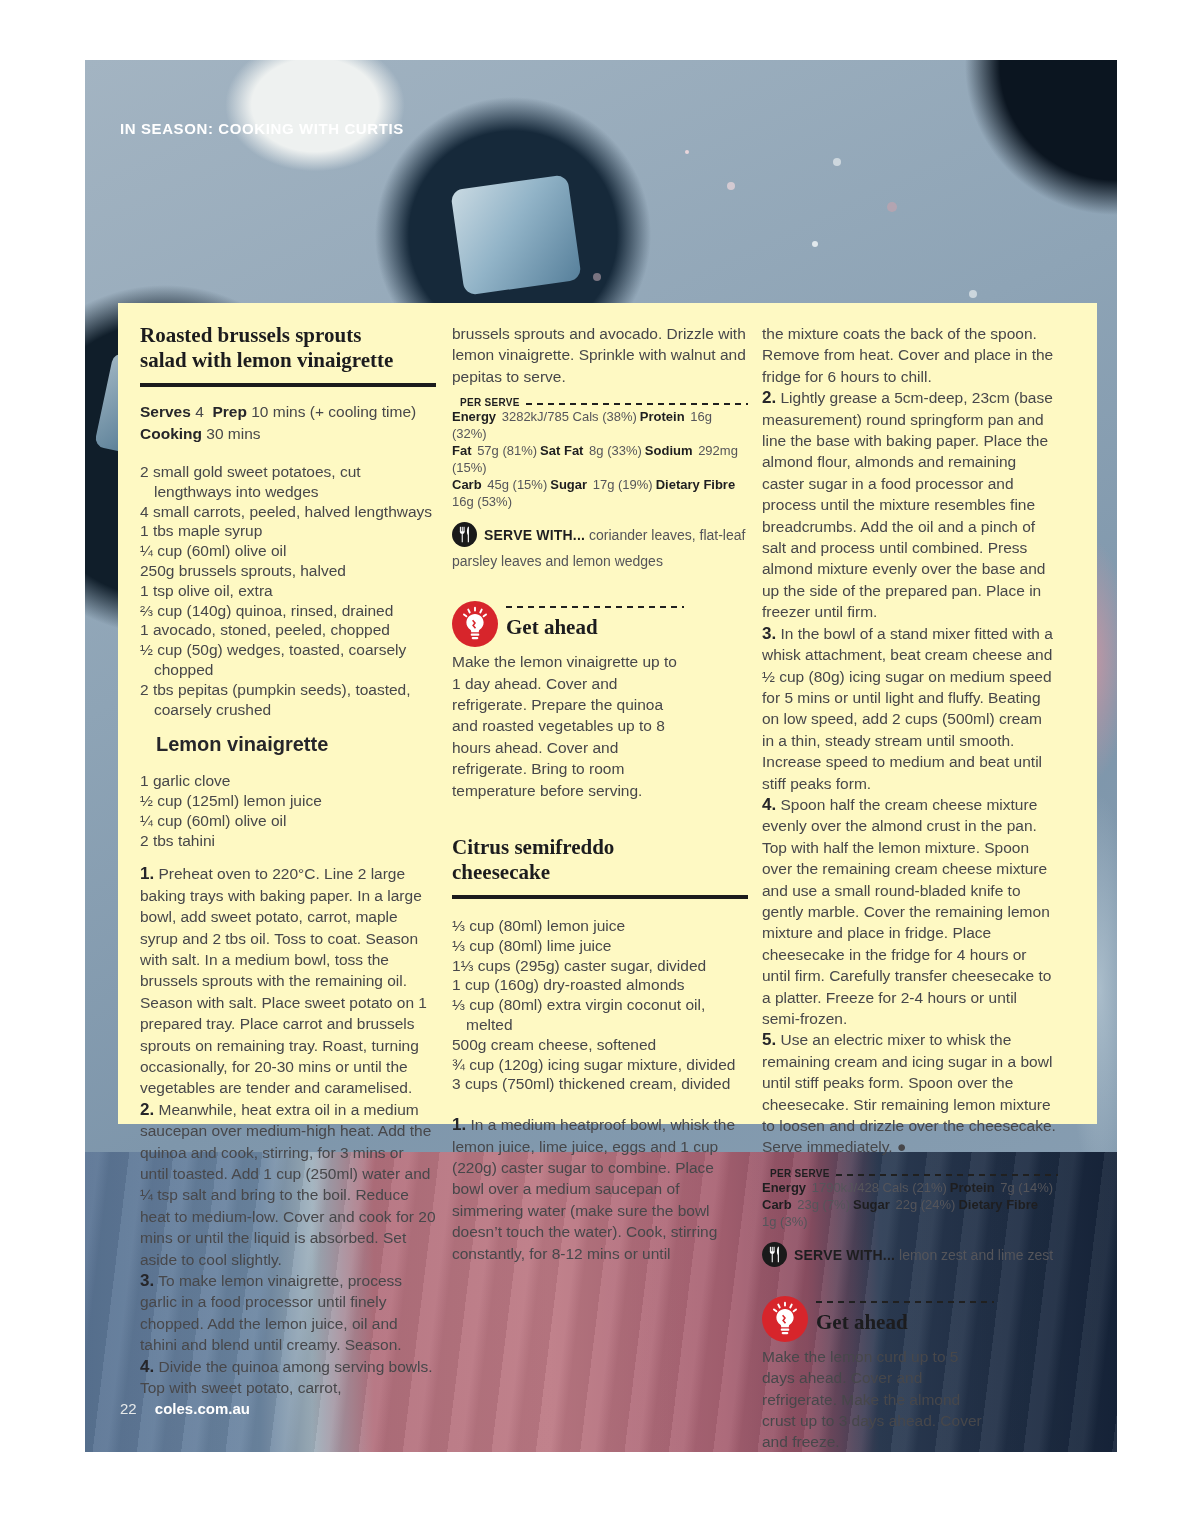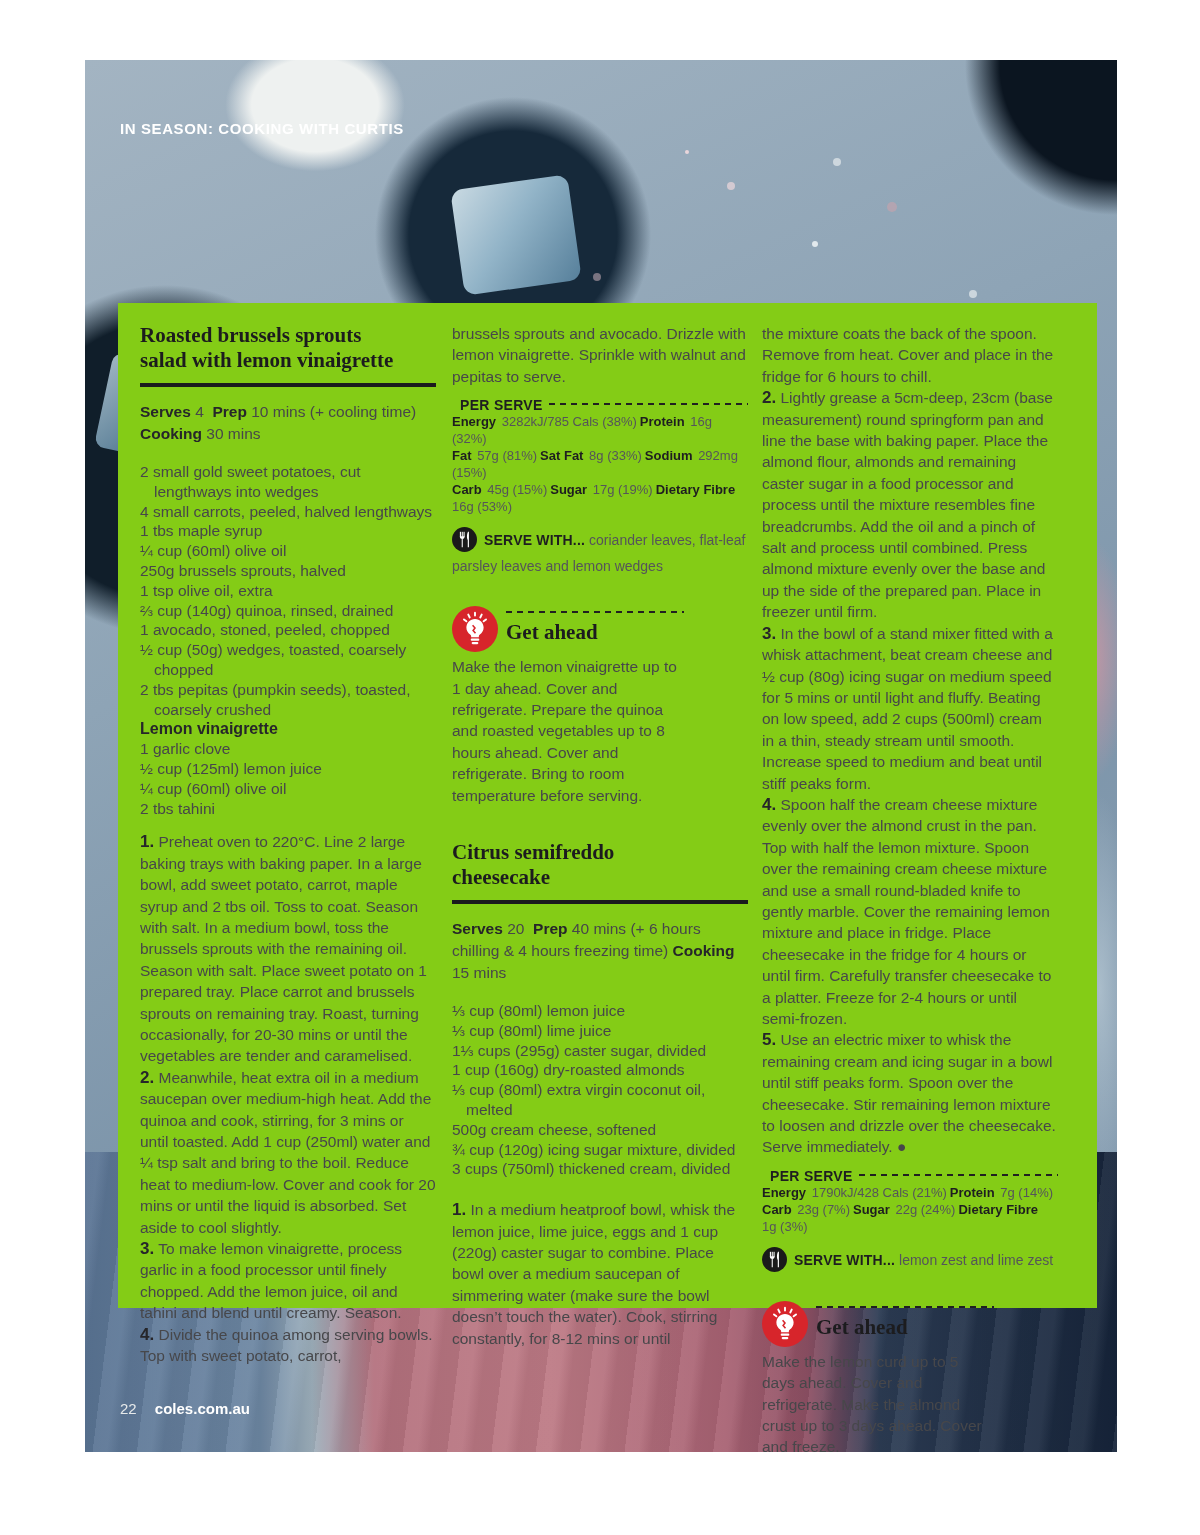--- a/index.html
+++ b/index.html
@@ -26,45 +26,45 @@
        box-shadow:44px 34px 0 2px rgba(232,212,218,.75), 128px 92px 0 1px rgba(240,244,246,.85),
                   205px 55px 0 3px rgba(205,162,172,.55), 286px 142px 0 2px rgba(236,241,243,.65),
                   -90px 125px 0 2px rgba(222,192,200,.5), 150px 10px 0 2px rgba(244,246,247,.6);}
   .fabric{position:absolute;left:0;bottom:0;width:100%;height:300px;
     background:
       repeating-linear-gradient(97deg, rgba(255,255,255,.06) 0 14px, rgba(0,0,0,.055) 26px 44px),
       linear-gradient(90deg,#5a7494 0%,#6d87a3 17%,#9fb1bd 22%,#b4717e 28%,#bd7a85 45%,
                       #a86273 62%,#8e5064 70%,#2c3c54 77%,#16243a 100%);}
 
   
-  .panel{position:absolute;left:118px;top:303px;width:979px;height:1005px;background:#84cc16;z-index:2;}
+  .panel{position:absolute;left:118px;top:303px;width:979px;height:821px;background:#fef9c3;z-index:2;}
   .col{position:absolute;top:20px;width:296px;color:#47474a;}
   .col1{left:22px}.col2{left:334px}.col3{left:644px}
 
   
   .kicker{position:absolute;left:120px;top:120px;z-index:3;color:#ffffff;
           font-size:15px;font-weight:bold;letter-spacing:.6px;}
   .title{margin:0;font-family:"Liberation Serif",serif;font-weight:bold;font-size:21px;
          line-height:25px;color:#1c1c1e;}
   .tline{display:block;}
   .rule{height:4px;background:#1b1b1d;margin-top:10px;}
   .meta{margin:14px 0 0;font-size:15.5px;line-height:22px;}
   .meta b,.ings b,.step b,.cont b{color:#26262a;}
   .ings{list-style:none;margin:17px 0 0;padding:0;font-size:15.5px;line-height:19.8px;}
   .ing{padding-left:14px;text-indent:-14px;}
-  .subhead{margin:0;padding:0;font-size:16px;line-height:19.8px;font-weight:bold;color:#26262a;}
+  .subhead{margin:16px;padding:0;font-size:20px;line-height:19.8px;font-weight:bold;color:#26262a;}
   .steps{margin-top:13px;}
   .step{margin:0;font-size:15.5px;line-height:21.4px;}
   .stepnum{font-size:17px;color:#1e1e20;}
   .cont{margin:0;font-size:15.5px;line-height:21.4px;}
 
   
   .nutrition{margin-top:10px;}
   .nut-head{display:flex;align-items:flex-start;}
-  .nut-head b{font-size:14px;letter-spacing:.3px;color:#1e1e20;white-space:nowrap;padding-left:8px;}
+  .nut-head b{font-size:10px;letter-spacing:.3px;color:#1e1e20;white-space:nowrap;padding-left:8px;}
   .dashfill{flex:1;height:2px;margin:6px 0 0 6px;
             background:repeating-linear-gradient(90deg,#202020 0 6px,transparent 6px 11px);}
   .nut-line{font-size:13px;line-height:17px;color:#55555a;}
   .nv{margin-right:3px;}
   .nv b{color:#1e1e20;margin-right:2px;}
 
   
   .servewith{margin:12px 0 0;font-size:14px;line-height:19px;color:#55555a;}
   .servewith b{color:#1e1e20;letter-spacing:.2px;}
   .sw-icon{display:inline-block;vertical-align:-7px;margin-right:7px;}
@@ -206,28 +206,20 @@
         <p class="ga-body">Make the lemon vinaigrette up to 1 day ahead. Cover and refrigerate. Prepare the quinoa and roasted vegetables up to 8 hours ahead. Cover and refrigerate. Bring to room temperature before serving.</p>
       </aside>
 
       <div class="r2block">
         <h2 class="title">
 
         <span class="tline">Citrus semifreddo</span>
             <span class="tline">cheesecake</span>
           </h2>
         <div class="rule"></div>
-        <p class="meta">
-          <b>Serves</b>
-          <span>20</span>&nbsp;
-          <b>Prep</b>
-          <span>40 mins (+ 6 hours chilling &amp; 4 hours freezing time)</span>
-          <b>Cooking</b>
-          <span>15 mins</span>
-        </p>
       </div>
       <ul class="ings">
 
       <li class="ing">⅓ cup (80ml) lemon juice</li>
           <li class="ing">⅓ cup (80ml) lime juice</li>
           <li class="ing">1⅓ cups (295g) caster sugar, divided</li>
           <li class="ing">1 cup (160g) dry-roasted almonds</li>
           <li class="ing">⅓ cup (80ml) extra virgin coconut oil, melted</li>
           <li class="ing">500g cream cheese, softened</li>
           <li class="ing">¾ cup (120g) icing sugar mixture, divided</li>

